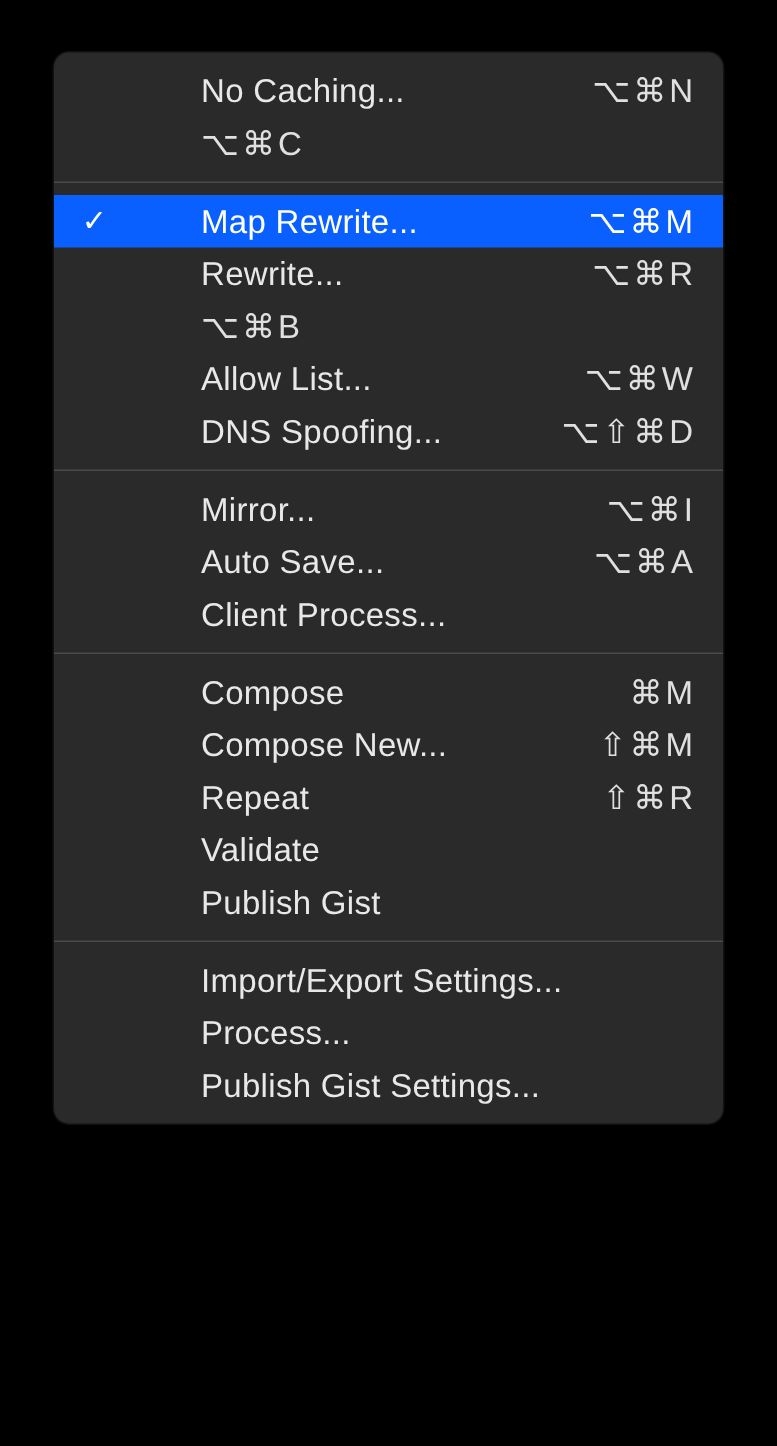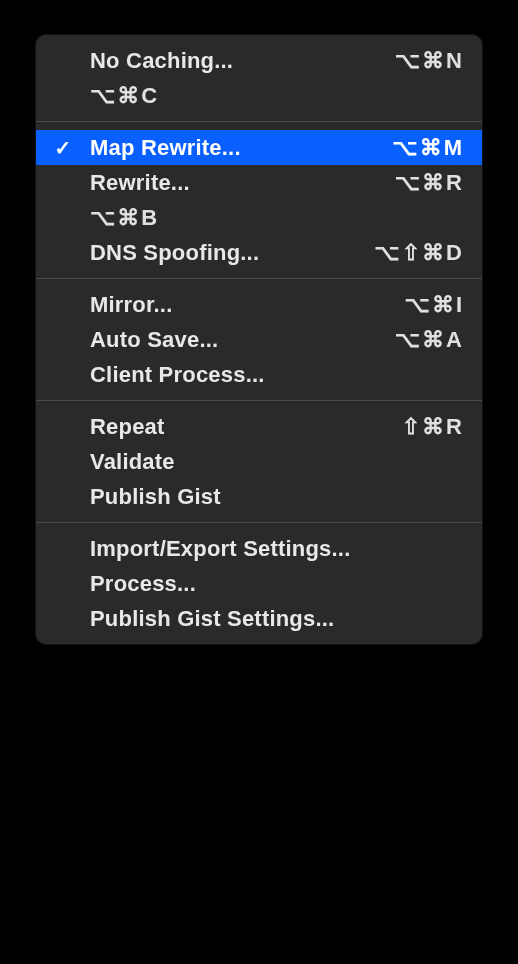--- a/index.html
+++ b/index.html
@@ -24,23 +24,24 @@
       padding: 8px 0;
       box-shadow: 0 0 0 1px rgba(255,255,255,0.07), 0 10px 40px rgba(0,0,0,0.6);
     }
     .menu-item {
       display: flex;
       align-items: center;
       height: 35px;
       padding: 0 18px 0 0;
       color: #e8e8e8;
       font-size: 22px;
-      font-weight: 700;
+      font-weight: 400;
       cursor: default;
       letter-spacing: 0.2px;
+      gap: 44px;
     }
     .menu-item.selected {
       background: #0a60ff;
       color: #ffffff;
     }
     .check-col {
       width: 54px;
       display: flex;
       align-items: center;
       justify-content: center;
@@ -90,40 +91,55 @@
       <span class="check-col"></span>
       <span class="label-col">Rewrite...</span>
       <span class="shortcut-col">⌥⌘R</span>
     </div>
     <div class="menu-item">
       <span class="check-col"></span>
       <span class="shortcut-col">⌥⌘B</span>
     </div>
     <div class="menu-item">
       <span class="check-col"></span>
+      <span class="label-col">Allow List...</span>
+      <span class="shortcut-col">⌥⌘W</span>
+    </div>
+    <div class="menu-item">
+      <span class="check-col"></span>
       <span class="label-col">DNS Spoofing...</span>
       <span class="shortcut-col">⌥⇧⌘D</span>
     </div>
     <div class="separator"></div>
     <div class="menu-item">
       <span class="check-col"></span>
       <span class="label-col">Mirror...</span>
       <span class="shortcut-col">⌥⌘I</span>
     </div>
     <div class="menu-item">
       <span class="check-col"></span>
       <span class="label-col">Auto Save...</span>
       <span class="shortcut-col">⌥⌘A</span>
     </div>
     <div class="menu-item">
       <span class="check-col"></span>
       <span class="label-col">Client Process...</span>
       <span class="shortcut-col"></span>
     </div>
     <div class="separator"></div>
+    <div class="menu-item">
+      <span class="check-col"></span>
+      <span class="label-col">Compose</span>
+      <span class="shortcut-col">⌘M</span>
+    </div>
+    <div class="menu-item">
+      <span class="check-col"></span>
+      <span class="label-col">Compose New...</span>
+      <span class="shortcut-col">⇧⌘M</span>
+    </div>
     <div class="menu-item">
       <span class="check-col"></span>
       <span class="label-col">Repeat</span>
       <span class="shortcut-col">⇧⌘R</span>
     </div>
     <div class="menu-item">
       <span class="check-col"></span>
       <span class="label-col">Validate</span>
       <span class="shortcut-col"></span>
     </div>

